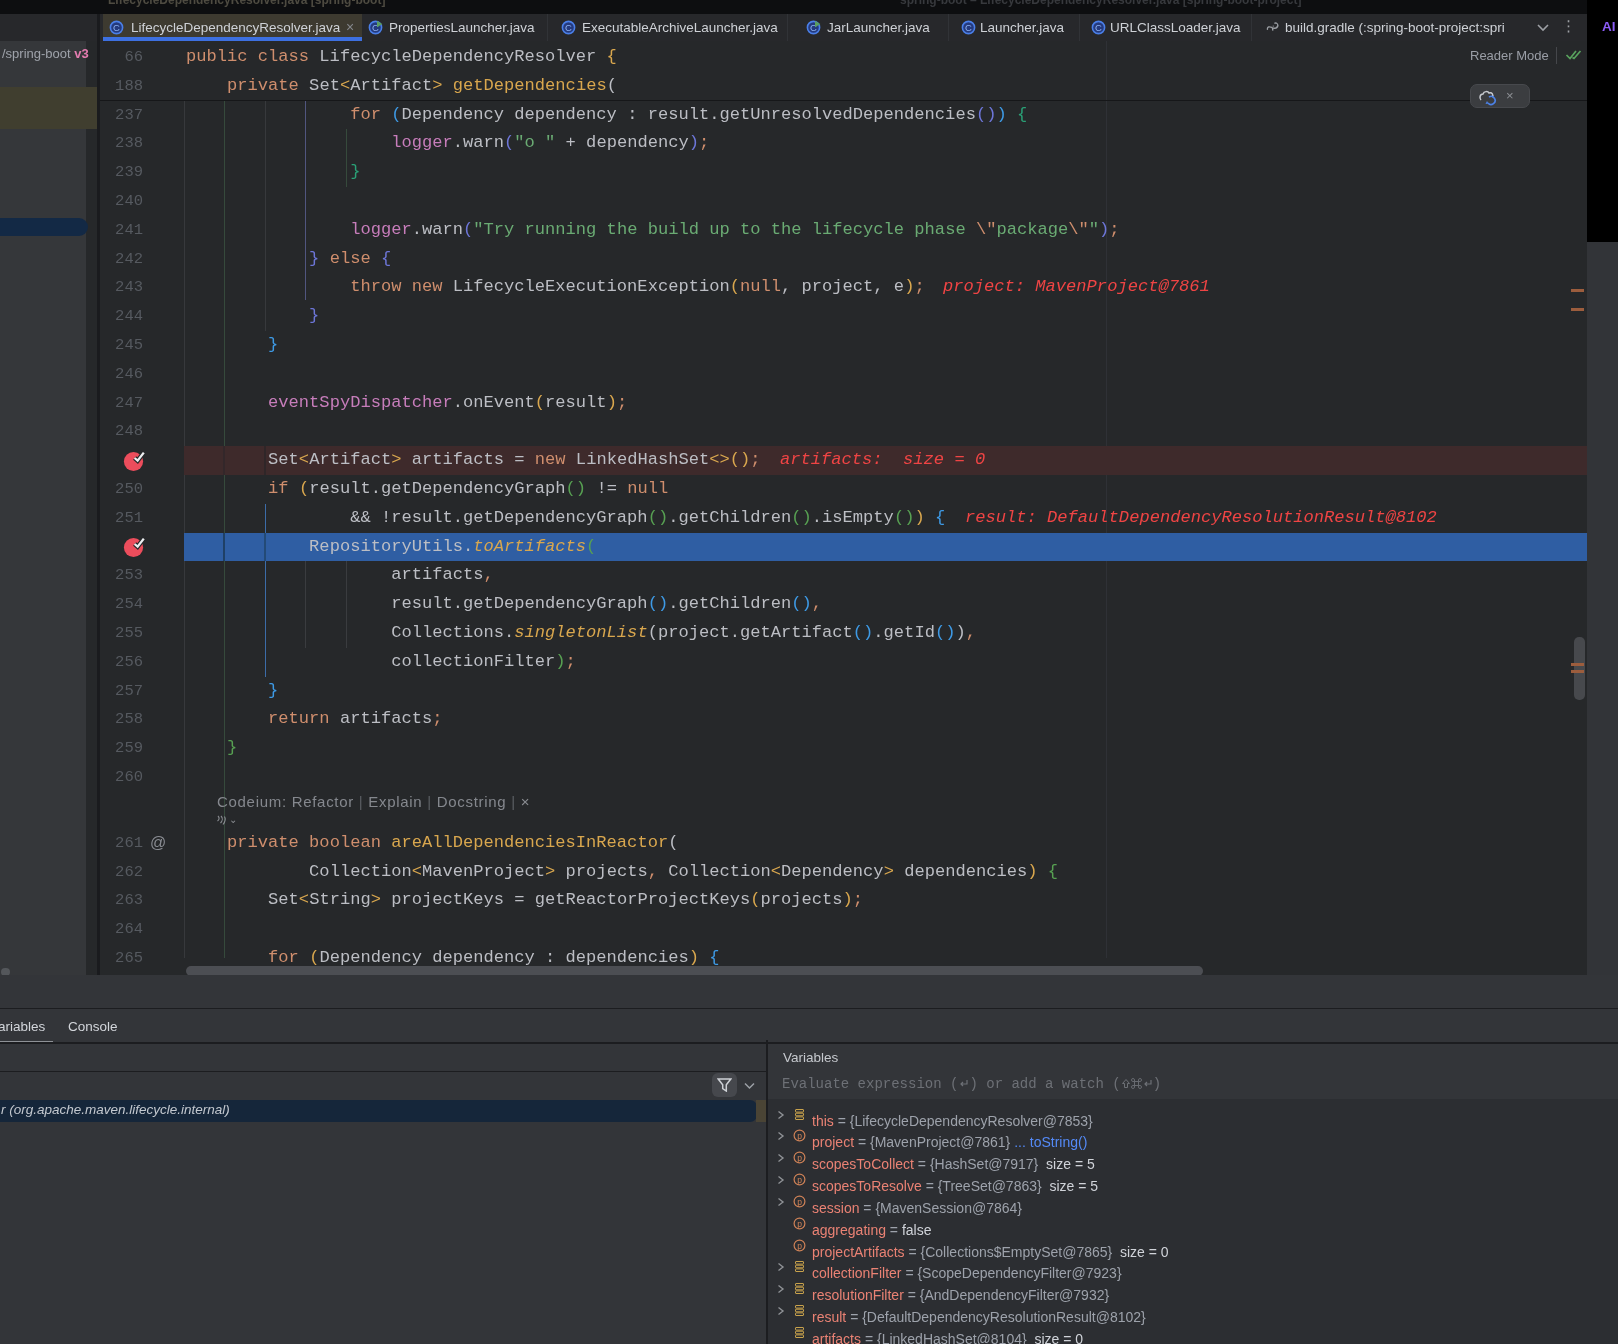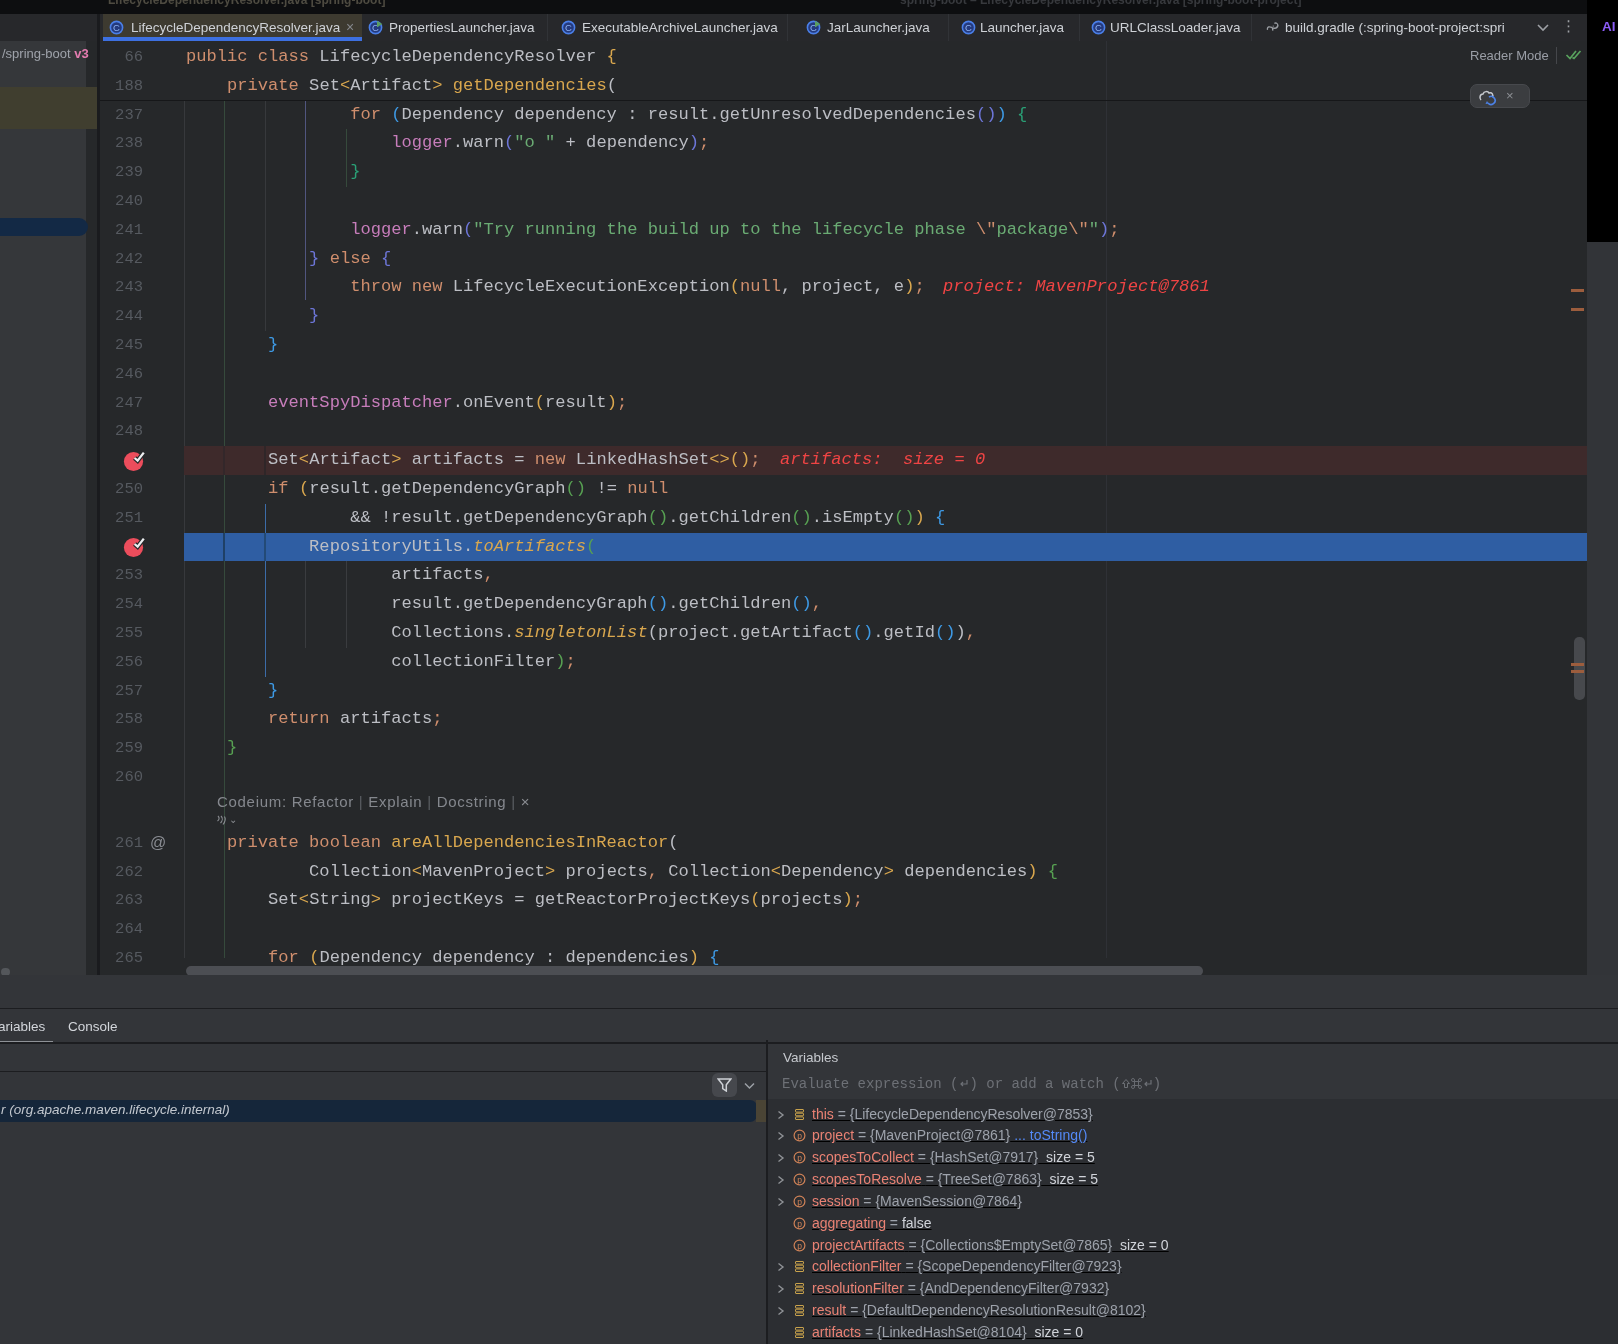--- a/index.html
+++ b/index.html
@@ -82,21 +82,21 @@
 #vseph { position:absolute; left:766px; top:65px; width:2px; height:304px; background:#1c1d20; }
 #rpanel { position:absolute; left:768px; top:65px; width:850px; height:304px; }
 #rphead { position:absolute; left:15px; top:10px; font-size:13.5px; color:#c6c9ce; }
 #evalrow { position:absolute; left:0; top:31px; width:850px; height:28px; background:#333539; }
 #evalrow span { position:absolute; left:14px; top:5px; font-family:"Liberation Mono",monospace; font-size:14px; color:#6d7076; }
 #vtree { position:absolute; left:768px; top:0px; width:850px; height:1344px; }
 #treebg { position:absolute; left:768px; top:1099px; width:850px; height:245px; background:#2c2e32; }
 .vrow { position:absolute; left:0; height:22px; white-space:nowrap; font-size:14px; }
 .vchev { position:absolute; left:9px; top:6px; }
 .vic { position:absolute; left:25px; top:4px; }
-.vtxt { position:absolute; left:44px; top:2px; white-space:nowrap;text-decoration:underline; }
+.vtxt { position:absolute; left:44px; top:9px; white-space:nowrap; }
 .vname { color:#ea8274; }
 .vval { color:#9da2ab; }
 .sz { color:#d0d3d9; }
 .link { color:#548af7; }
 </style></head>
 <body>
 <div id="app">
   <div id="title">
       <span class="tt">LifecycleDependencyResolver.java [spring-boot]</span>
       <span class="tt2">spring-boot – LifecycleDependencyResolver.java [spring-boot-project]</span>
@@ -216,20 +216,21 @@
         <circle cx="11.5" cy="11.5" r="9.6" fill="#ec4d5c"></circle>
         <path d="M12.6 8.0 L15.6 10.6 L21.8 2.6" stroke="#26282a" stroke-width="4.6" fill="none"></path>
         <path d="M12.6 8.0 L15.6 10.6 L21.8 2.6" stroke="#eceef0" stroke-width="2.3" fill="none"></path>
       </svg>
 <div class="crow" style="top:405.2px"><span>&nbsp;&nbsp;&nbsp;&nbsp;&nbsp;&nbsp;&nbsp;&nbsp;</span><span class="cw">Set</span><span class="cg">&lt;</span><span class="cw">Artifact</span><span class="cg">&gt;</span><span class="cw"> artifacts = </span><span class="ck">new</span><span class="cw"> LinkedHashSet</span><span class="cg">&lt;&gt;()</span><span class="ck">;</span></div>
 <div class="hint" style="top:405.2px;left:680px">artifacts:  size = 0</div>
 <div class="lnum" style="top:434.0px">250</div>
 <div class="crow" style="top:434.0px"><span>&nbsp;&nbsp;&nbsp;&nbsp;&nbsp;&nbsp;&nbsp;&nbsp;</span><span class="ck">if</span><span class="cw"> </span><span class="cg">(</span><span class="cw">result.getDependencyGraph</span><span class="cgr">()</span><span class="cw"> != </span><span class="ck">null</span></div>
 <div class="lnum" style="top:462.8px">251</div>
 <div class="crow" style="top:462.8px"><span>&nbsp;&nbsp;&nbsp;&nbsp;&nbsp;&nbsp;&nbsp;&nbsp;&nbsp;&nbsp;&nbsp;&nbsp;&nbsp;&nbsp;&nbsp;&nbsp;</span><span class="cw">&amp;&amp; !result.getDependencyGraph</span><span class="cgr">()</span><span class="cw">.getChildren</span><span class="cgr">()</span><span class="cw">.isEmpty</span><span class="cgr">()</span><span class="cg">)</span><span class="cw"> </span><span class="cb">{</span></div>
+<div class="hint" style="top:462.8px;left:865px">result: DefaultDependencyResolutionResult@8102</div>
 <div class="rowbg" style="top:491.6px;background:#2f5ea3"></div>
 <div class="vg" style="left:122.5px;top:491.6px;height:28.8px;background:#1f4066;width:2px"></div>
 <div class="vg" style="left:164px;top:491.6px;height:28.8px;background:#234a77;width:2px"></div>
 <svg class="bp" style="top:495.0px" width="30" height="22" viewBox="0 0 30 22">
         <circle cx="11.5" cy="11.5" r="9.6" fill="#ec4d5c"></circle>
         <path d="M12.6 8.0 L15.6 10.6 L21.8 2.6" stroke="#26282a" stroke-width="4.6" fill="none"></path>
         <path d="M12.6 8.0 L15.6 10.6 L21.8 2.6" stroke="#eceef0" stroke-width="2.3" fill="none"></path>
       </svg>
 <div class="crow" style="top:491.6px"><span>&nbsp;&nbsp;&nbsp;&nbsp;&nbsp;&nbsp;&nbsp;&nbsp;&nbsp;&nbsp;&nbsp;&nbsp;</span><span class="cw">RepositoryUtils.</span><span class="cgi">toArtifacts</span><span class="cgr">(</span></div>
 <div class="lnum" style="top:520.4px">253</div>

